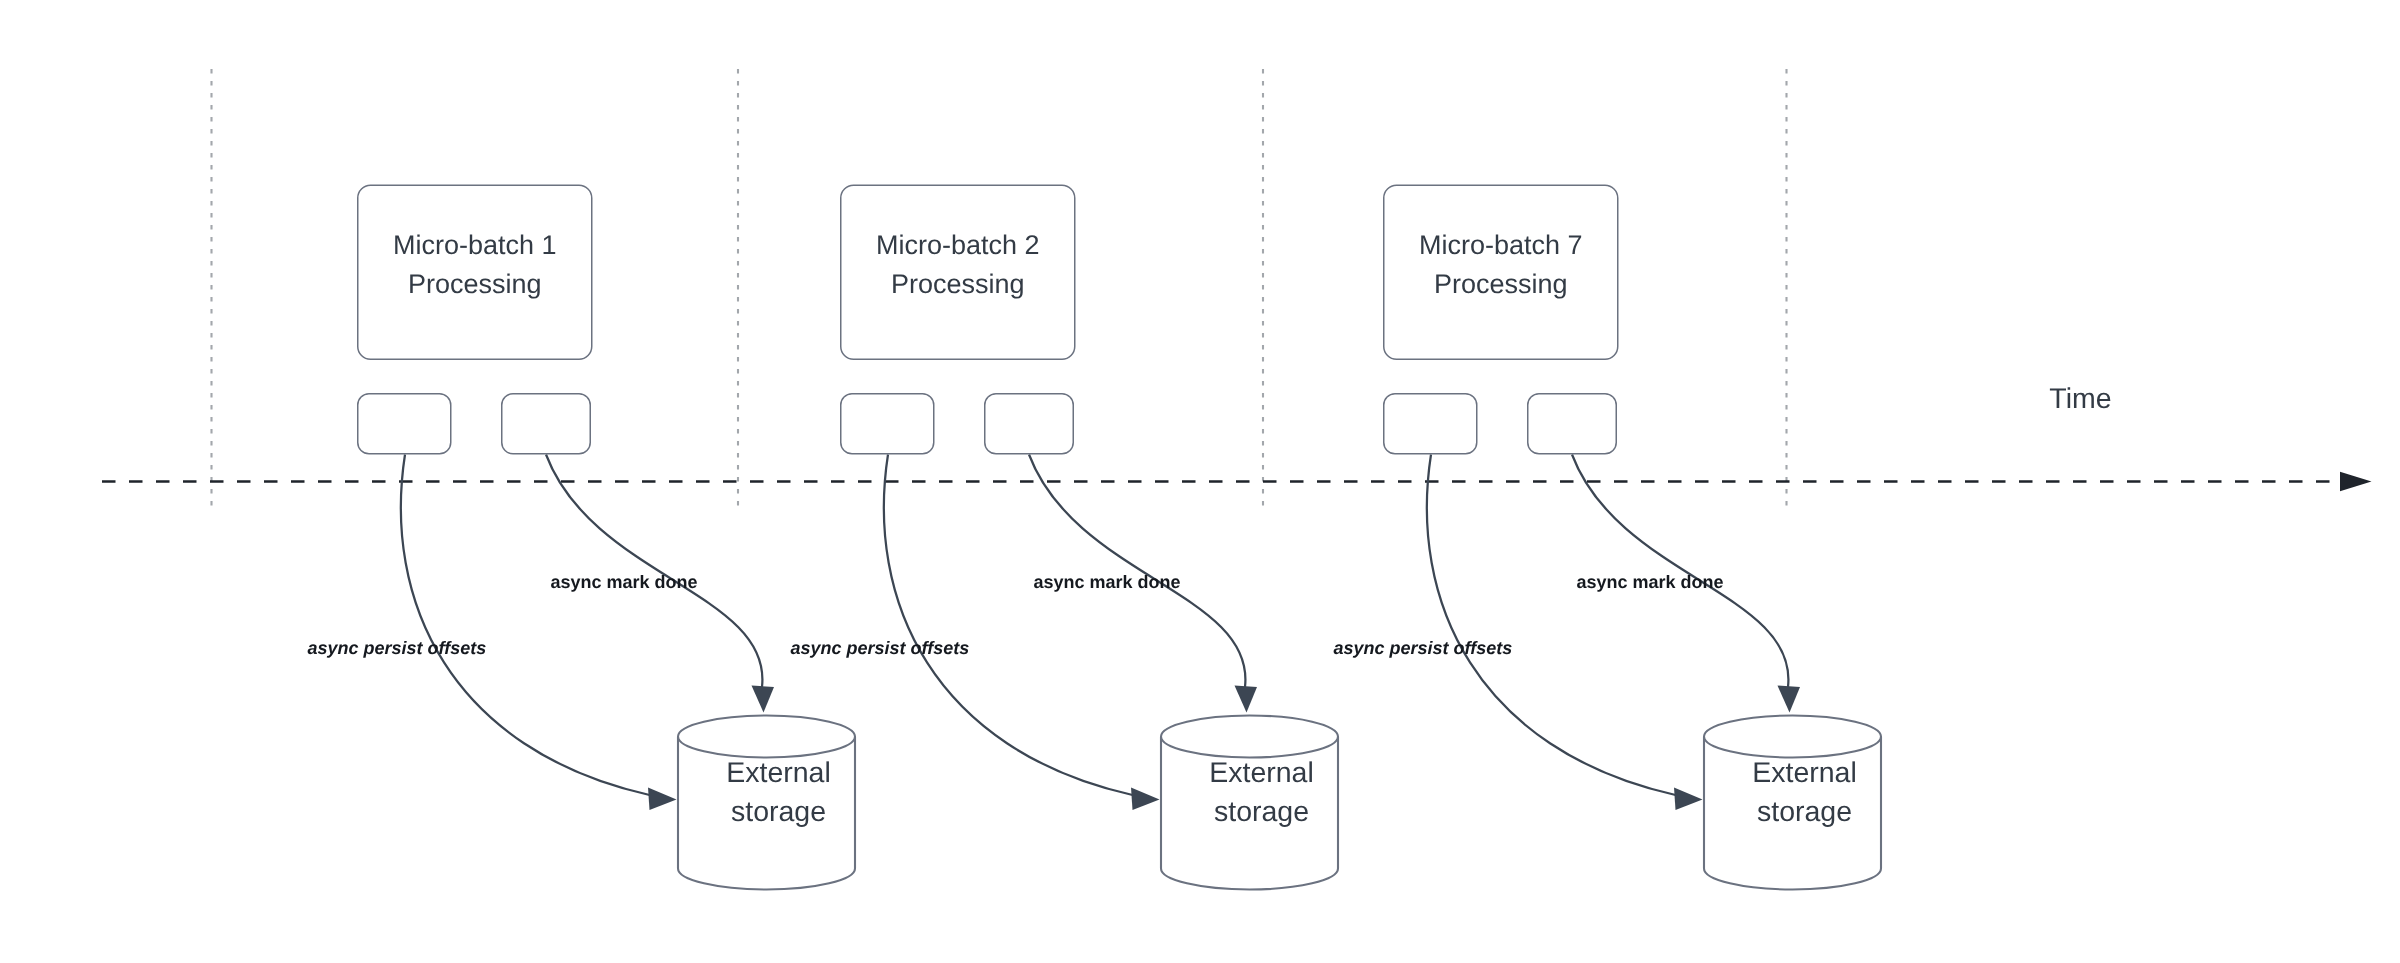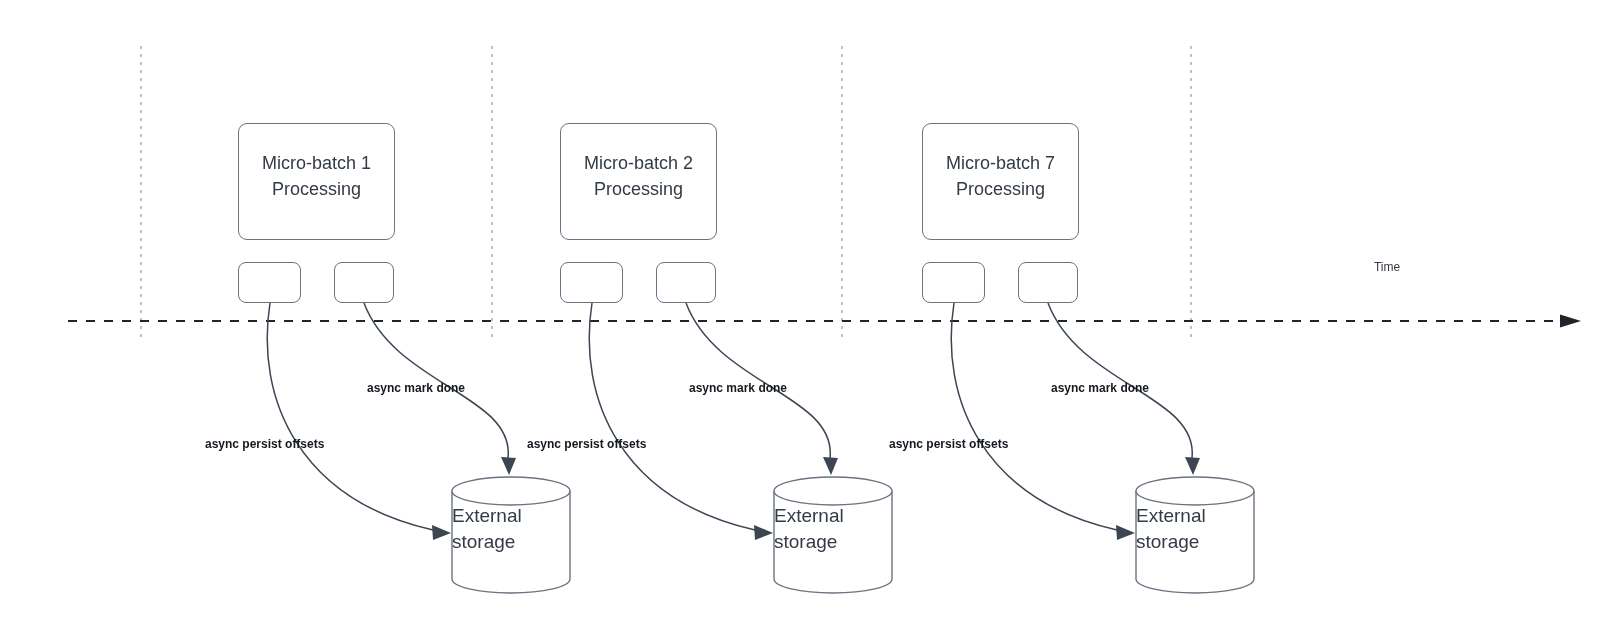--- a/index.html
+++ b/index.html
@@ -45,29 +45,30 @@
     position:absolute;top:262px;height:41px;
     border:1.4px solid var(--shape-stroke);border-radius:8px;background:#fff;
     box-sizing:border-box;
   }
   .sba{left:238px;width:63px;}
   .sbb{left:334px;width:60px;}
   .flow-label{
     position:absolute;font-weight:700;font-size:12px;line-height:16px;
     color:var(--label-text);white-space:nowrap;
   }
-  .persist{left:205px;top:436px;}
+  .persist{left:205px;top:424px;font-style:italic;}
   .done{left:367px;top:380px;}
   .storage-text{
     position:absolute;left:452px;top:503px;width:134px;
     font-size:19px;line-height:26px;color:var(--shape-text);
+    text-align:center;
   }
   .time-label{
     position:absolute;left:1347px;top:256px;width:80px;
-    font-size:12px;line-height:22px;color:var(--shape-text);
+    font-size:19px;line-height:22px;color:var(--shape-text);
     text-align:center;
   }
 </style>
 </head>
 <body>
 
 <div class="canvas">
 
   <svg class="layer" viewBox="0 0 1600 642">
     <g>

